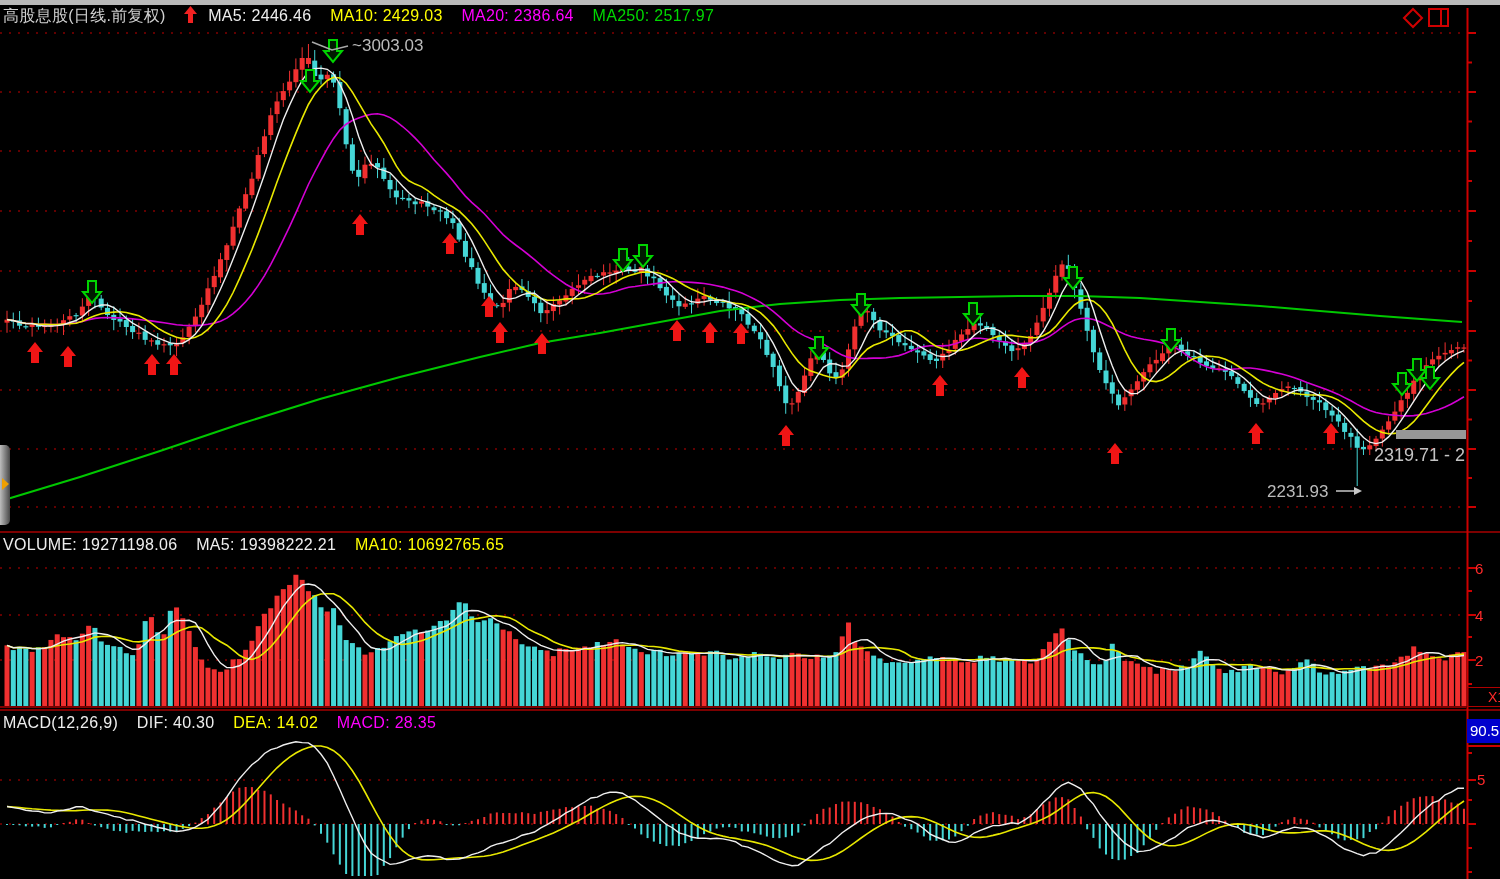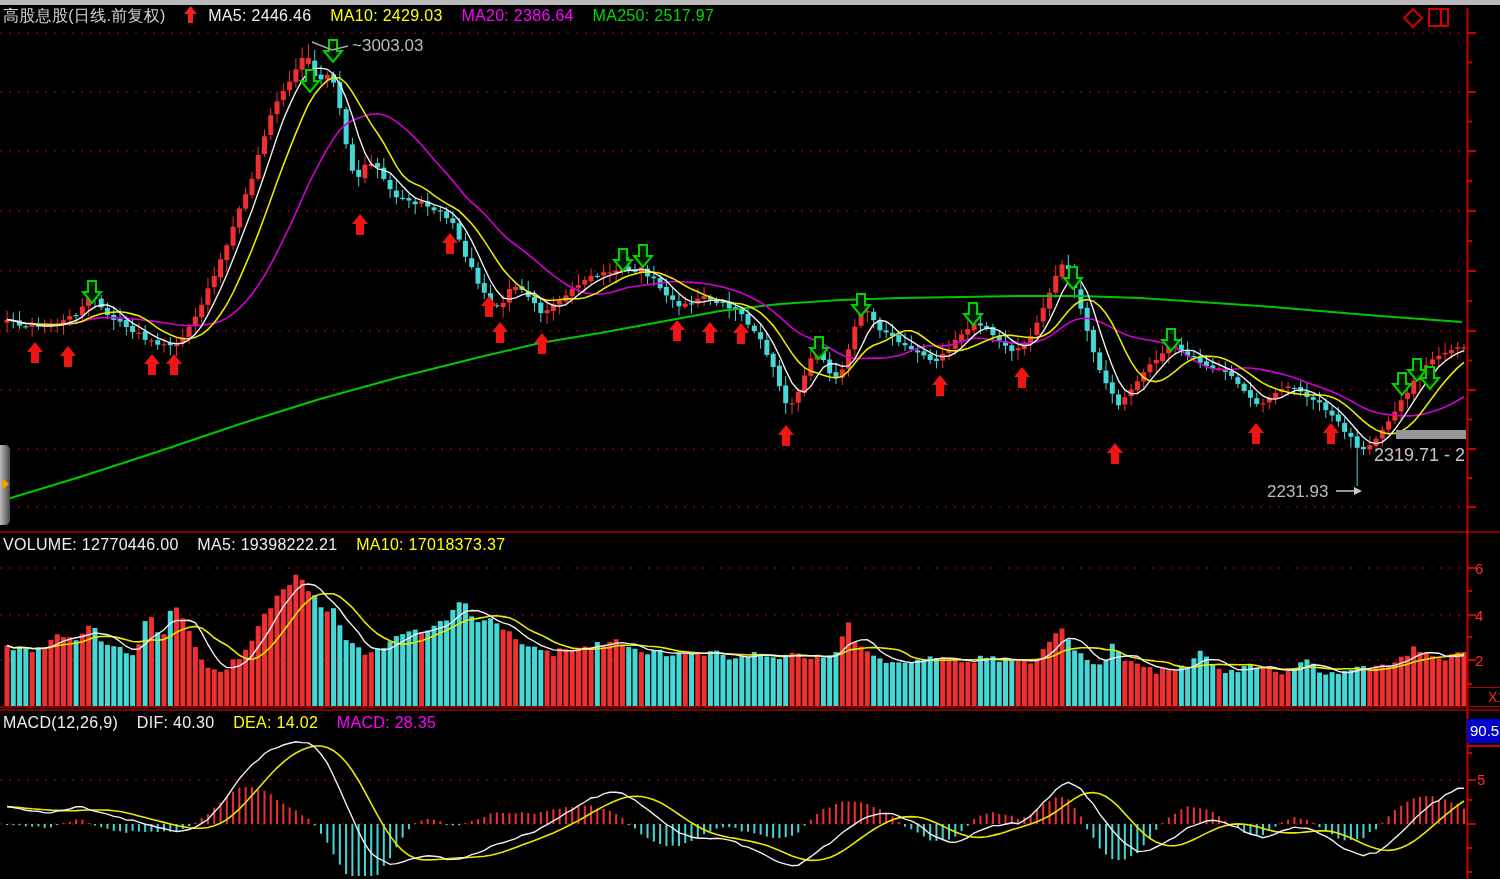--- a/index.html
+++ b/index.html
@@ -1087,23 +1087,23 @@
     <svg class="up-ico" width="13" height="17" viewBox="0 0 13 17">
       <path d="M6.5 0 L13 8 L9 8 L9 17 L4 17 L4 8 L0 8 Z" fill="#f22222"></path>
     </svg>
     <span class="c-white">MA5: 2446.46</span>
     <span class="c-yellow">MA10: 2429.03</span>
     <span class="c-magenta">MA20: 2386.64</span>
     <span class="c-green">MA250: 2517.97</span>
   </div>
 
   <div class="hdr vol-hdr">
-    <span class="c-white">VOLUME: 12770446.00</span>
+    <span class="c-white">VOLUME: 19271198.06</span>
     <span class="c-white">MA5: 19398222.21</span>
-    <span class="c-yellow">MA10: 17018373.37</span>
+    <span class="c-yellow">MA10: 10692765.65</span>
   </div>
 
   <div class="hdr macd-hdr">
     <span class="c-white">MACD(12,26,9)</span>
     <span class="c-white">DIF: 40.30</span>
     <span class="c-yellow">DEA: 14.02</span>
     <span class="c-magenta">MACD: 28.35</span>
   </div>
 
   <div class="vol-tick" style="top:560px">6</div>

